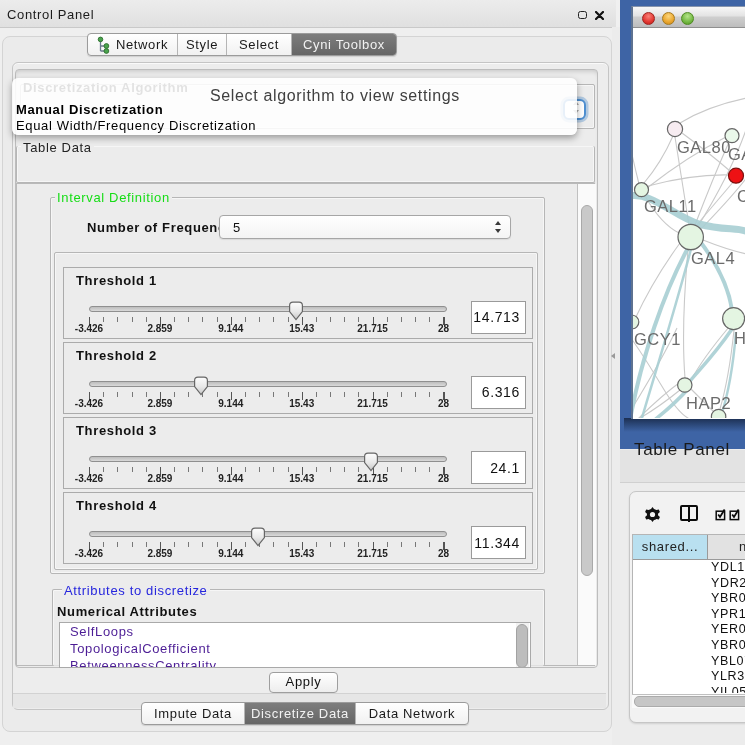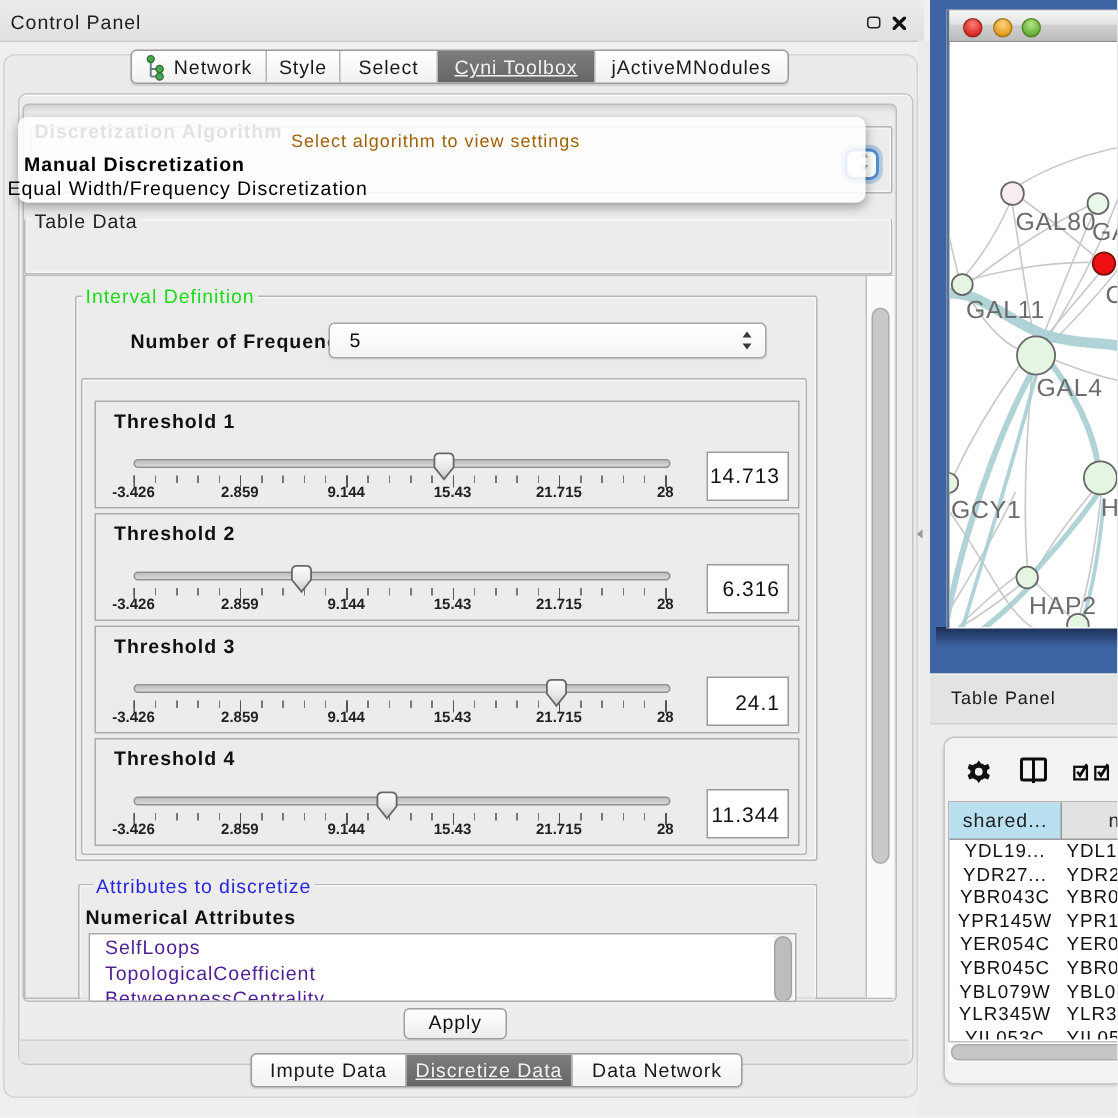--- a/index.html
+++ b/index.html
@@ -7,21 +7,21 @@
     font-family:"Liberation Sans",sans-serif;background:#eeeeee;letter-spacing:0.65px;}
   .abs{position:absolute;}
   .lbl{position:absolute;white-space:nowrap;}
   
   .seg{position:absolute;display:flex;border:1px solid #9b9b9b;border-radius:4px;
     background:linear-gradient(#ffffff,#f1f1f1);box-shadow:0 1px 1px rgba(0,0,0,0.12);
     overflow:hidden;}
   .seg div{display:flex;align-items:center;justify-content:center;
     font-size:13px;color:#1a1a1a;border-right:1px solid #b5b5b5;}
   .seg div:last-child{border-right:none;}
-  .seg div.sel{background:linear-gradient(#7d7d7d,#666666);color:#f2f2f2;text-decoration:underline;}
+  .seg div.sel{background:linear-gradient(#7d7d7d,#666666);color:#f2f2f2;}
   .groupbox{position:absolute;border:1px solid #b6b6b6;border-radius:2px;
     box-shadow:inset 0 0 0 1px rgba(255,255,255,0.55);}
   .gtitle{position:absolute;font-size:13px;background:#ececec;padding:0 2px;white-space:nowrap;}
   .combo{position:absolute;background:linear-gradient(#ffffff,#f4f4f4);
     border:1px solid #a6a6a6;border-radius:4px;box-shadow:0 1px 1px rgba(0,0,0,0.08);}
   .combo .tx{position:absolute;left:13px;top:50%;transform:translateY(-50%);
     font-size:13px;color:#111;}
   .stepper{position:absolute;right:8px;top:50%;transform:translateY(-50%);width:8px;height:12px;}
   .stepper:before{content:"";position:absolute;left:1px;top:0;
     border-left:3px solid transparent;border-right:3px solid transparent;
@@ -196,47 +196,46 @@
     <div style="font-size:13px;color:#4c1d95;padding-left:10px;line-height:17px;">SelfLoops<br>TopologicalCoefficient<br>BetweennessCentrality</div>
     <div class="abs" style="right:1px;top:0;width:13px;height:44px;background:#f2f2f2;"></div>
     <div class="abs" style="right:2px;top:1px;width:10px;height:42px;background:#bdbdbd;border:1px solid #a2a2a2;border-radius:6px;"></div>
   </div>
 
   <div class="abs" style="left:13px;top:693px;width:593px;height:14px;background:#e6e6e6;border-top:1px solid #d2d2d2;"></div>
   <div class="abs" style="left:269px;top:672px;width:67px;height:19px;
     background:linear-gradient(#ffffff,#ededed);border:1px solid #9e9e9e;border-radius:4px;
     text-align:center;font-size:13px;color:#111;line-height:18px;">Apply</div>
 
-  <div class="seg" style="left:141px;top:702px;height:21px;margin-left:26px;">
+  <div class="seg" style="left:141px;top:702px;height:21px;">
     <div style="width:102px;">Impute Data</div>
     <div class="sel" style="width:110px;">Discretize Data</div>
     <div style="width:112px;">Data Network</div>
   </div>
 
   <div class="seg" style="left:87px;top:33px;height:21px;">
     <div style="width:89px;">
       <svg width="14" height="18" viewBox="0 0 14 18" style="margin-right:5px;margin-top:1px;">
         <path d="M3.5 5 L3.5 15 M3.5 10 L8.5 10 M3.5 15 L8.5 15" stroke="#6b7a8c" stroke-width="1.3" fill="none"></path>
         <circle cx="3.5" cy="3.4" r="2.3" fill="#4aa34d" stroke="#2c6e2e" stroke-width="0.9"></circle>
         <circle cx="9.4" cy="10" r="2.4" fill="#4aa34d" stroke="#2c6e2e" stroke-width="0.9"></circle>
         <circle cx="9.4" cy="15" r="2.4" fill="#4aa34d" stroke="#2c6e2e" stroke-width="0.9"></circle>
       </svg>
       Network</div>
     <div style="width:48px;">Style</div>
     <div style="width:64px;">Select</div>
     <div class="sel" style="width:104px;">Cyni Toolbox</div>
-    <div style="width:128px;">jActiveMNodules</div>
   </div>
 
   <div class="abs" style="left:12px;top:78px;width:565px;height:57px;
     background:rgba(255,255,255,0.87);border-radius:6px;
     box-shadow:0 3px 7px rgba(0,0,0,0.35);"></div>
-  <div class="lbl" style="left:194px;top:87px;font-size:12px;color:#a16207;">Select algorithm to view settings</div>
+  <div class="lbl" style="left:210px;top:87px;font-size:16px;color:#404040;">Select algorithm to view settings</div>
   <div class="lbl" style="left:16px;top:102px;font-size:13px;font-weight:bold;color:#000;">Manual Discretization</div>
-  <div class="lbl" style="left:5px;top:118px;font-size:13px;color:#000;">Equal Width/Frequency Discretization</div>
+  <div class="lbl" style="left:16px;top:118px;font-size:13px;color:#000;">Equal Width/Frequency Discretization</div>
 
   <div class="abs" style="left:612px;top:27px;width:8px;height:718px;background:#ececec;"></div>
   <div class="abs" style="left:616px;top:0;width:4px;height:27px;background:#f0f0f0;"></div>
   <div class="abs" style="left:611px;top:353px;width:0;height:0;
     border-top:3px solid transparent;border-bottom:3px solid transparent;border-right:4px solid #9a9a9a;"></div>
 
   <div class="abs" style="left:620px;top:0;width:125px;height:449px;background:#3e64a5;"></div>
 
   <div class="abs" style="left:624px;top:418px;width:121px;height:14px;
     background:linear-gradient(#1c2f52,#3e64a5);"></div>
@@ -304,21 +303,21 @@
       <text x="58" y="236">GAL4</text>
       <text x="1" y="317">GCY1</text>
       <text x="101" y="316">H</text>
       <text x="53" y="381">HAP2</text>
     </g>
   </svg>
 
   <div class="abs" style="left:620px;top:449px;width:125px;height:296px;background:#ececec;"></div>
   <div class="abs" style="left:620px;top:450px;width:125px;height:32px;background:#e3e3e3;
     border-bottom:1px solid #d0d0d0;"></div>
-  <div class="lbl" style="left:634px;top:458px;font-size:12px;color:#1a1a1a;">Table Panel</div>
+  <div class="lbl" style="left:634px;top:440px;font-size:17px;color:#1a1a1a;">Table Panel</div>
 
   <div class="abs" style="left:629px;top:491px;width:130px;height:230px;background:#f2f2f2;
     border:1px solid #c6c6c6;border-radius:7px;box-shadow:0 1px 2px rgba(0,0,0,0.12);"></div>
 
   <svg class="abs" style="left:644px;top:506px;" width="17" height="17" viewBox="0 0 17 17">
     <path d="M8.5 1 L10 3 A6 6 0 0 1 12.4 4.1 L14.8 3.4 L15.9 6.1 L14 7.7 A6 6 0 0 1 14 9.3 L15.9 10.9 L14.8 13.6 L12.4 12.9 A6 6 0 0 1 10 14 L8.5 16 L7 14 A6 6 0 0 1 4.6 12.9 L2.2 13.6 L1.1 10.9 L3 9.3 A6 6 0 0 1 3 7.7 L1.1 6.1 L2.2 3.4 L4.6 4.1 A6 6 0 0 1 7 3 Z" fill="#111"></path>
     <circle cx="8.5" cy="8.5" r="2.6" fill="#f2f2f2"></circle>
   </svg>
   <div class="abs" style="left:680px;top:505px;width:13.6px;height:11.8px;border:2.9px solid #0b0b0b;border-radius:2px;"></div>
   <div class="abs" style="left:688px;top:506px;width:0;height:15.6px;border-left:2.9px solid #0b0b0b;"></div>
@@ -330,24 +329,20 @@
   </svg>
 
   <div class="abs" style="left:632px;top:534px;width:113px;height:172px;background:#ffffff;
     border:1px solid #b5b5b5;border-right:none;overflow:hidden;"></div>
   <div class="abs" style="left:633px;top:535px;width:74px;height:24px;background:#b9e0f0;
     border-right:1px solid #9a9a9a;border-bottom:1px solid #9a9a9a;
     font-size:13px;color:#222;text-align:center;line-height:24px;">shared...</div>
   <div class="abs" style="left:708px;top:535px;width:70px;height:24px;background:#e2e2e2;
     border-bottom:1px solid #9a9a9a;font-size:13px;color:#222;
     text-align:center;line-height:24px;">n</div>
-  <div class="abs" style="left:633px;top:560px;width:74px;height:133px;overflow:hidden;
-    font-size:12.5px;color:#111;line-height:15.6px;text-align:center;">
-    YDL19...<br>YDR27...<br>YBR043C<br>YPR145W<br>YER054C<br>YBR045C<br>YBL079W<br>YLR345W<br>YIL053C
-  </div>
   <div class="abs" style="left:711px;top:560px;width:34px;height:133px;overflow:hidden;
     font-size:12.5px;color:#111;line-height:15.6px;">
     YDL19<br>YDR27<br>YBR04<br>YPR14<br>YER05<br>YBR04<br>YBL07<br>YLR34<br>YIL05
   </div>
 
   <div class="abs" style="left:632px;top:694px;width:113px;height:13px;background:#fafafa;
     border-top:1px solid #c0c0c0;"></div>
   <div class="abs" style="left:634px;top:696px;width:115px;height:9px;background:#c6c6c6;
     border:1px solid #ababab;border-radius:5px;"></div>
 

